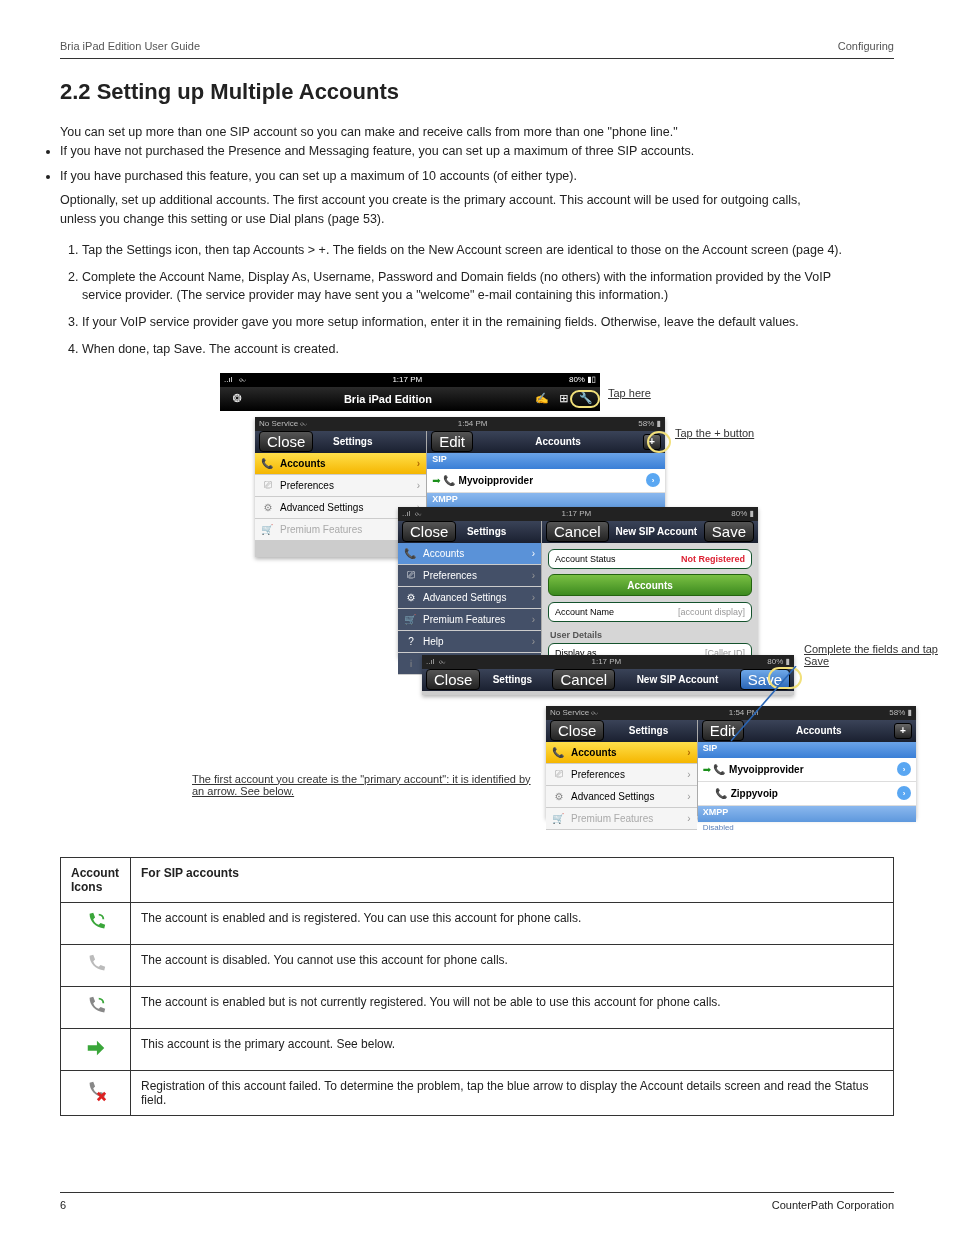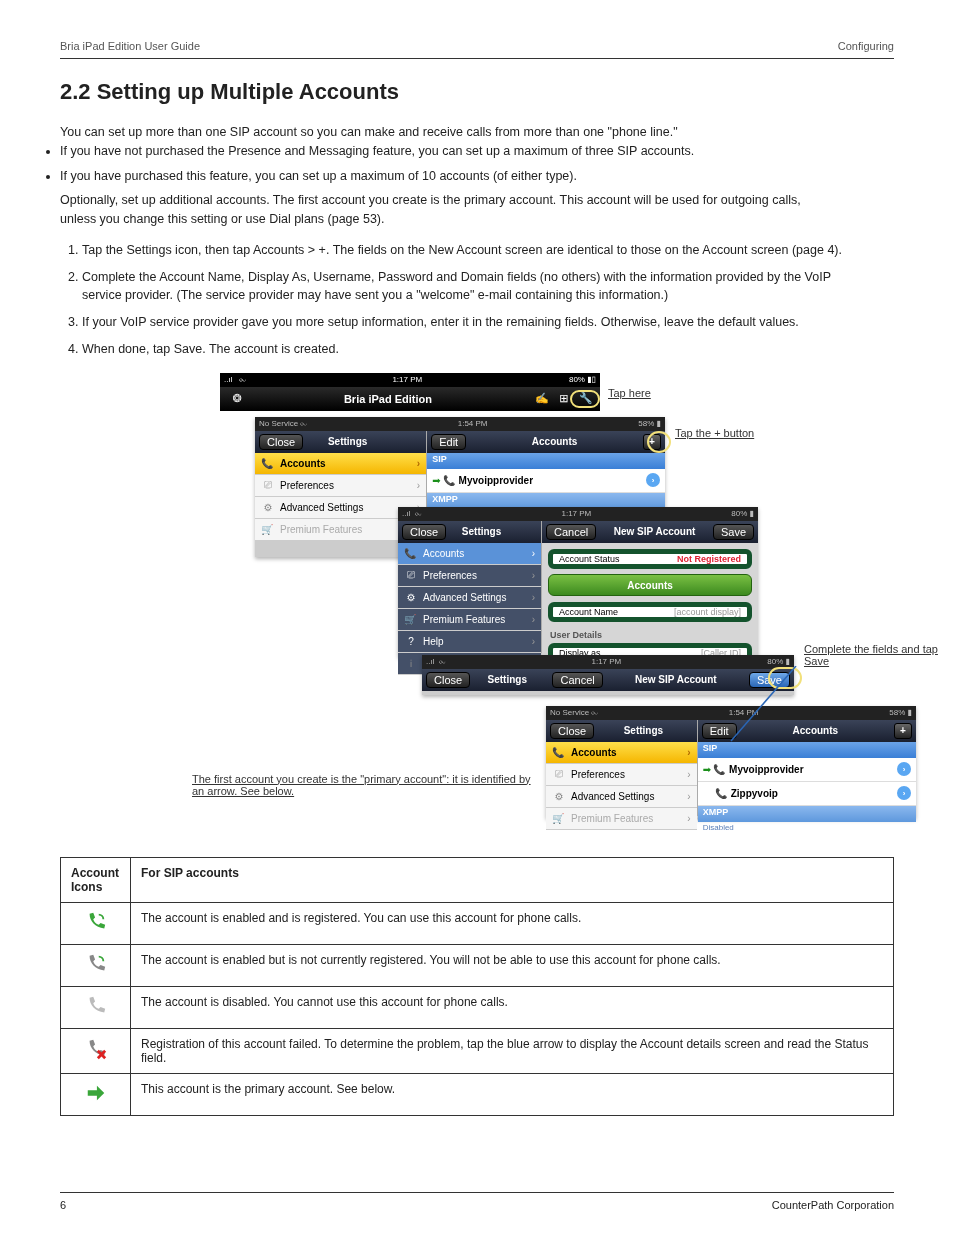--- a/index.html
+++ b/index.html
@@ -18,38 +18,38 @@
   .ipad-bar { position:absolute; left:160px; top:0; width:380px; background:#000; color:#fff; }
   .ipad-status { height:14px; font-size:8px; display:flex; justify-content:space-between; align-items:center; padding:0 4px;}
   .ipad-title { height:24px; background:linear-gradient(#2a2a2a,#000); display:flex; align-items:center; justify-content:space-between; padding:0 6px; font-size:11px;}
   .ipad-title .title { font-weight:bold; flex:1; text-align:center;}
   .icon-box { width:16px; height:16px; display:inline-flex; align-items:center; justify-content:center; margin-left:3px;}
   .circled-y { position:absolute; width:30px; height:18px; border:2px solid #f2e07a; border-radius:10px; pointer-events:none;}
 
   .panel { position:absolute; background:#ccc; font-size:10px; color:#000; box-shadow:0 2px 4px rgba(0,0,0,0.3);}
   .panel .status { height:14px; background:#222; color:#bbb; font-size:8px; display:flex; justify-content:space-between; align-items:center; padding:0 4px;text-align:right;}
   .panel .navbar { height:22px; background:linear-gradient(#3a4358,#1a2030); color:#fff; display:flex; align-items:center; justify-content:space-between; padding:0 4px; font-size:10px;}
-  .navbtn { background:linear-gradient(#555,#222); border:1px solid #000; border-radius:4px; padding:1px 7px; font-size:11px; color:#fff;}
+  .navbtn { background:linear-gradient(#555,#222); border:1px solid #000; border-radius:4px; padding:1px 7px; font-size:15px; color:#fff;}
   .navbar .title { font-weight:bold; flex:1; text-align:center;}
   .left { width:42%; background:#e9e9e9; border-right:1px solid #aaa;}
   .right { width:58%; background:#d9d9d9;}
   .row { height:22px; display:flex; align-items:center; padding:0 6px; border-bottom:1px solid #ccc; background:#f5f5f5; font-size:10px;}
   .row.sel { background:linear-gradient(#ffdf4a,#f5b600); color:#000; font-weight:bold;}
   .row .chev { margin-left:auto; color:#999; font-size:10px;}
   .row.sel .chev{ color:#b06800;}
   .row .ricon{width:14px;height:14px;margin-right:5px;display:inline-flex;align-items:center;justify-content:center;font-size:10px;}
   .section-h { height:16px; background:linear-gradient(#6aa3e8,#3a7fd6); color:#fff; font-size:9px; font-weight:bold; padding:1px 5px;}
   .section-h.dim{background:linear-gradient(#8bb8ee,#5e98dd);}
   .acct-row { height:24px; background:#fff; display:flex; align-items:center; padding:0 5px; font-size:10px; border-bottom:1px solid #ddd;}
   .acct-row .det { margin-left:auto; width:14px;height:14px;border-radius:50%;background:#5aa7f2;color:#fff;font-size:8px;display:flex;align-items:center;justify-content:center;font-weight:bold;}
   .plusbtn { width:18px; height:16px; border-radius:3px; background:linear-gradient(#666,#222); border:1px solid #000; color:#fff; display:flex;align-items:center;justify-content:center;font-weight:bold;}
   .circled2 {position:absolute; border:2px solid #f2e07a; border-radius:50%; pointer-events:none;}
 
   .detail-body { padding:6px; background:#d6d6d6;}
-  .drow { display:flex; align-items:center; height:20px; background:#fff; border:5px solid #14532d; border-radius:6px; margin-bottom:5px; padding:0 6px; font-size:9px;}
+  .drow { display:flex; align-items:center; height:20px; background:#fff; border:1px solid #14532d; border-radius:6px; margin-bottom:5px; padding:0 6px; font-size:9px;}
   .drow .dval{margin-left:auto; color:#999;}
   .greenbtn { height:22px; background:linear-gradient(#7ac043,#3c8a1f); border:1px solid #246310; border-radius:6px; color:#fff; text-align:center; line-height:22px; font-size:10px; font-weight:bold; margin-bottom:6px;}
   .dsub { font-size:9px; color:#555; font-weight:bold; padding:3px 2px;}
 
   
   .legend { width: 100%; border-collapse: collapse; margin-top:10px; font-size:12px;}
   .legend th, .legend td { border:1px solid #333; padding:8px 10px; text-align:left; vertical-align:top;}
   .legend th { font-weight:bold;margin-top:19px; }
   .legend .icon-cell { width:70px; text-align:center; vertical-align:middle;}
   .svg-ic { width:22px; height:22px;}
@@ -312,43 +312,43 @@
     <tbody>
       <tr>
         <td class="icon-cell"><svg class="svg-ic" viewBox="0 0 24 24">
               <path fill="#3aa63a" d="M5 3c0 8 6 15 16 16l1-4-5-2-2 2c-3-1-5-3-6-6l2-2-2-5z"></path>
               <path fill="#3aa63a" d="M15 3a6 6 0 016 6h-2a4 4 0 00-4-4z"></path>
             </svg></td>
         <td>The account is enabled and is registered. You can use this account for phone calls.</td>
       </tr>
       <tr>
         <td class="icon-cell"><svg class="svg-ic" viewBox="0 0 24 24">
+              <path fill="#bbb" d="M5 3c0 8 6 15 16 16l1-4-5-2-2 2c-3-1-5-3-6-6l2-2-2-5z"></path>
+            </svg></td>
+        <td>The account is disabled. You cannot use this account for phone calls.</td>
+      </tr>
+      <tr>
+        <td class="icon-cell"><svg class="svg-ic" viewBox="0 0 24 24">
               <path fill="#888" d="M5 3c0 8 6 15 16 16l1-4-5-2-2 2c-3-1-5-3-6-6l2-2-2-5z"></path>
               <path fill="#3aa63a" d="M15 3a6 6 0 016 6h-2a4 4 0 00-4-4z"></path>
             </svg></td>
         <td>The account is enabled but is not currently registered. You will not be able to use this account for phone calls.</td>
       </tr>
       <tr>
         <td class="icon-cell"><svg class="svg-ic" viewBox="0 0 24 24">
-              <path fill="#bbb" d="M5 3c0 8 6 15 16 16l1-4-5-2-2 2c-3-1-5-3-6-6l2-2-2-5z"></path>
-            </svg></td>
-        <td>The account is disabled. You cannot use this account for phone calls.</td>
+              <path fill="#3aa63a" d="M3 9h10V4l8 8-8 8v-5H3z"></path>
+            </svg></td>
+        <td>This account is the primary account. See below.</td>
       </tr>
       <tr>
         <td class="icon-cell"><svg class="svg-ic" viewBox="0 0 24 24">
               <path fill="#888" d="M5 3c0 8 6 15 16 16l1-4-5-2-2 2c-3-1-5-3-6-6l2-2-2-5z"></path>
               <path stroke="#d22" stroke-width="3" d="M14 14l8 8M22 14l-8 8"></path>
             </svg></td>
         <td>Registration of this account failed. To determine the problem, tap the blue arrow to display the Account details screen and read the Status field.</td>
-      </tr>
-      <tr>
-        <td class="icon-cell"><svg class="svg-ic" viewBox="0 0 24 24">
-              <path fill="#3aa63a" d="M3 9h10V4l8 8-8 8v-5H3z"></path>
-            </svg></td>
-        <td>This account is the primary account. See below.</td>
       </tr>
     </tbody>
   </table>
 
   <div class="footer">
     <span>6</span>
     <span>CounterPath Corporation</span>
   </div>
 </div>
 

